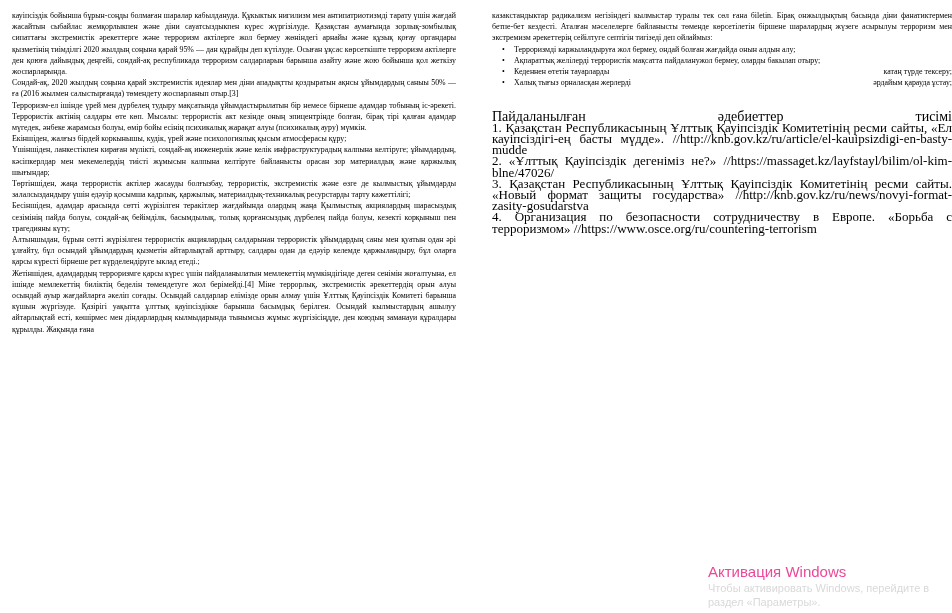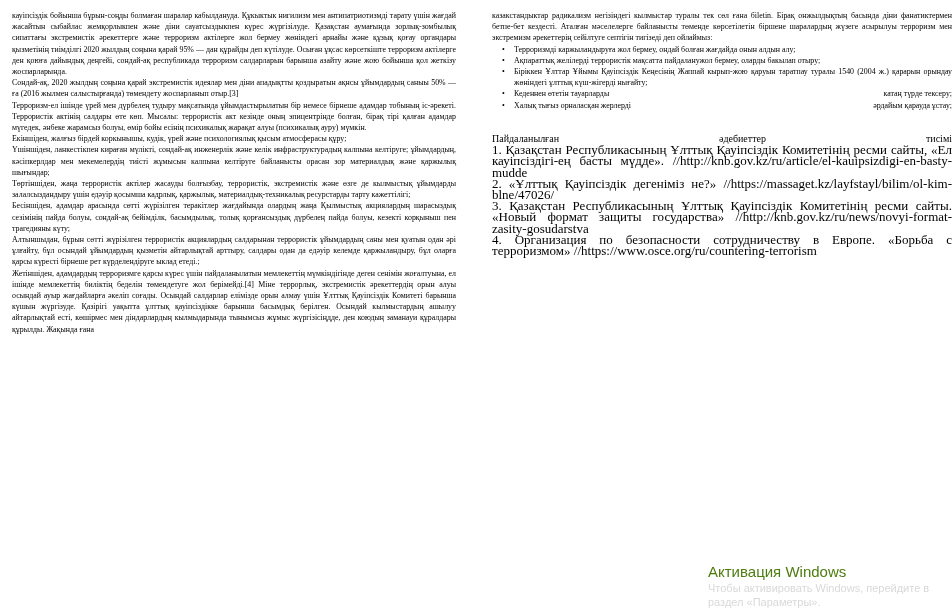--- a/index.html
+++ b/index.html
@@ -46,21 +46,21 @@
     font-size: 7.9px;
     line-height: 11.2px;
     text-align: justify;
     text-justify: inter-word;
     hyphens: auto;
   }
   .spacer-line {
     height: 11.2px;
   }
   .ref-title {
-    font-size: 10px;
+    font-size: 14px;
     line-height: 11.2px;
     display: flex;
     justify-content: space-between;
     margin-top: 11px;
     gap: 8px;
   }
   .ref-title span {
     white-space: nowrap;
   }
   ul.reflist {
@@ -103,21 +103,21 @@
     bottom: 4px;
     width: 240px;
     text-align: left;
     color: #d8d8d8;
     font-family: "Liberation Sans", sans-serif;
     pointer-events: none;
   }
   .watermark .wm-title {
     font-size: 15px;
     line-height: 19px;
-    color: #4d7c0f;
+    color: #ec4899;
   }
   .watermark .wm-sub {
     font-size: 11px;
     line-height: 14px;
     color: #d9d9d9;
   }
 </style>
 </head>
 <body>
 
@@ -134,21 +134,20 @@
       <p>Бесіншіден, адамдар арасында сөтті жүрізілген теракітлер жағдайында олардың жаңа Қылмыстық акциялардың шарасыздық сезімінің пайда болуы, сондай-ақ бейімділк, басымдылық, толық қорғансыздық дүрбелең пайда болуы, кезекті корқыныш пен трагедияны күту;</p>
       <p>Алтыншыдан, бұрын сөтті жүрізілген террористік акциялардың салдарынан террористік ұйымдардың саны мен қуатын одан әрі ұлғайту, бұл осындай ұйымдардың қызметін айтарлықтай арттыру, салдары одан да едәуір келемде қаржыландыру, бұл оларға қарсы күресті бірнеше рет күрделендіруге ыклад етеді.;</p>
       <p>Жетіншіден, адамдардың терроризмге қарсы күрес үшін пайдаланылатын мемлекеттің мүмкіндігінде деген сенімін жоғалтуына, ел ішінде мемлекеттің биліктің беделін төмендетуге жол берімейді.[4] Міне террорлық, экстремистік әрекеттердің орын алуы осындай ауыр жағдайларға әкеліп соғады. Осындай салдарлар елімізде орын алмау үшін Ұлттық Қауіпсіздік Комитеті барынша күшын жүргізуде. Қазірігі уақытта ұлттық қауіпсіздікке барынша басымдық берілген. Осындай кылмыстардың ашылуу айтарлықтай есті, көшірмес мен діндарлардың кылмыдарында тынымсыз жұмыс жүргізісіңдде, ден коюдың заманауи құралдары құрылды. Жақында ғана</p>
     </div>
 
     <div class="col col-right">
       <p>казакстандыктар радикализм негізіндегі кылмыстар туралы тек сөл ғана біletin. Бірақ онжылдықтың басында діни фанатиктермен бетпе-бет кездесті. Аталған мәселелерге байланысты төменде көрсетілетін біршене шаралардың жүзеге асырылуы терроризм мен экстремизм әрекеттерің сейілтуге септігін тигізеді деп ойлаймыз:</p>
       <ul class="bullets">
         <li>Терроризмді каржыландыруға жол бермеу, ондай болған жағдайда онын алдын алу;</li>
         <li>Ақпараттық желілерді террористік мақсатта пайдаланужол бермеу, оларды бакылап отыру;</li>
-        <li>Біріккен Ұлттар Ұйымы Қауіпсіздік Кеңесінің Жаппай кырып-жою қаруын таратпау туралы 1540 (2004 ж.) қарарын орындау жөніндегі ұлттық күш-жігерді нығайту;</li>
         <li>
           <span class="spread" style="display:flex;">
             <span>Кеденнен өтетін тауарларды</span>
             <span>катаң түрде тексеру;</span>
           </span>
         </li>
         <li>
           <span class="spread" style="display:flex;">
             <span>Халық тығыз орналасқан жерлерді</span>
             <span>әрдайым қарауда ұстау;</span>

